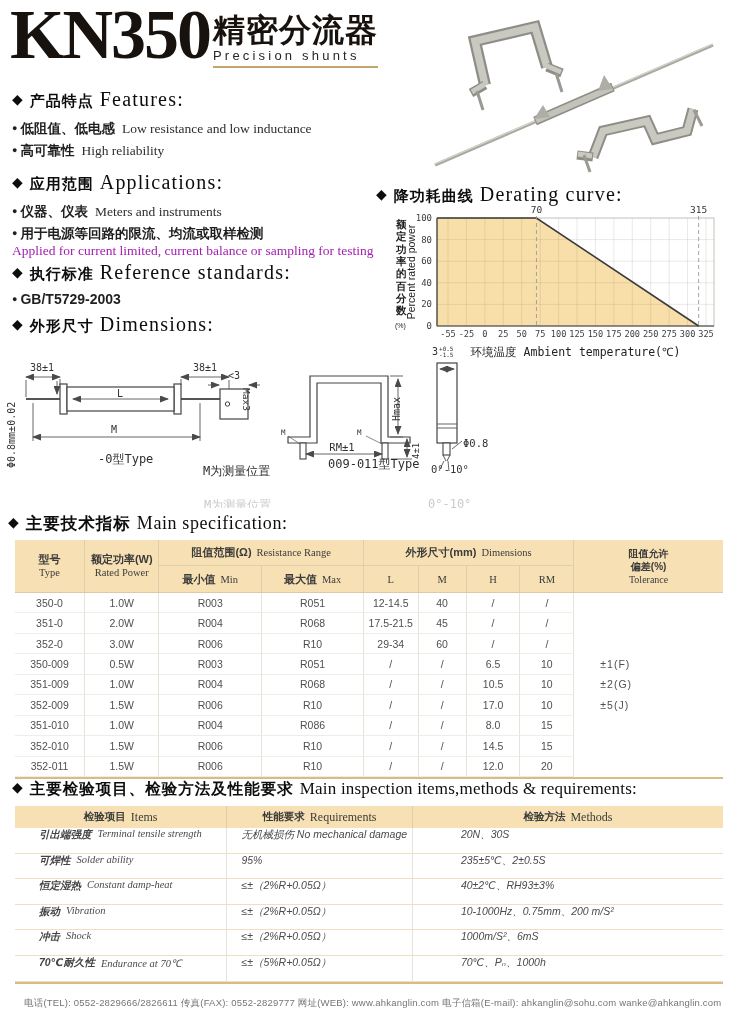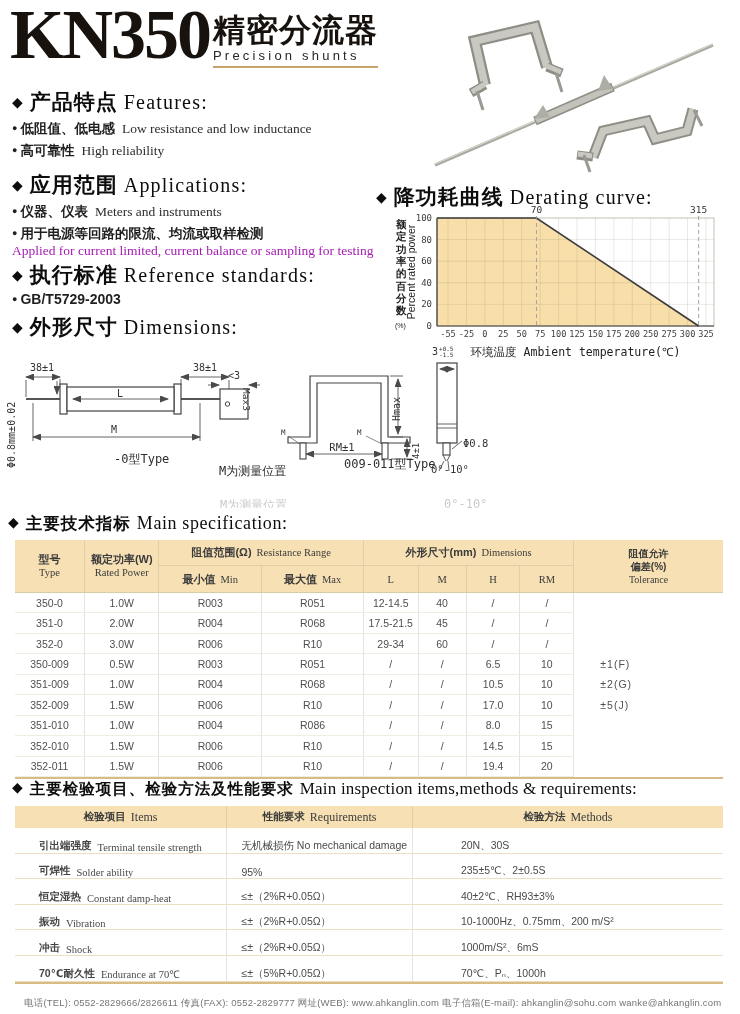--- a/index.html
+++ b/index.html
@@ -9,38 +9,38 @@
   .brand{position:absolute;left:10px;top:2px;display:flex;align-items:center;}
   .brand-model{font-family:"Liberation Serif",serif;font-weight:700;font-size:70px;line-height:66px;
                letter-spacing:-2px;color:#17120d;}
   .brand-right{display:flex;flex-direction:column;margin-left:3px;margin-top:9px;}
   .brand-cn{font-size:32px;font-weight:700;line-height:36px;color:#17120d;letter-spacing:1px;white-space:nowrap;}
   .brand-en{font-size:13px;letter-spacing:3.2px;color:#262626;margin-top:0;padding-bottom:3px;
             border-bottom:2px solid #c8a36b;white-space:nowrap;}
   
   .sec-h{position:absolute;white-space:nowrap;color:#0d0d0d;}
   .sec-h .dia{font-size:14px;vertical-align:2px;margin-right:7px;}
-  .sec-h .cn{font-size:21px;font-weight:700;letter-spacing:1px;}
+  .sec-h .cn{font-size:15px;font-weight:700;letter-spacing:1px;}
   .sec-h .en{font-family:"Liberation Serif",serif;font-size:20px;letter-spacing:1.2px;margin-left:6px;}
   .sec-h.small .cn{font-size:16.5px;}
   .sec-h.small .en{font-size:18px;letter-spacing:.6px;}
   .sec-h.tiny .cn{font-size:15.5px;}
   .sec-h.tiny .en{font-size:17px;letter-spacing:.2px;}
   
   .bul{position:absolute;white-space:nowrap;color:#1f1f1f;}
   .bul .dot{font-size:9px;vertical-align:2px;margin-right:3px;}
   .bul .cn{font-size:13.5px;font-weight:600;}
   .bul .en{font-family:"Liberation Serif",serif;font-size:13.5px;color:#2d2d2d;margin-left:7px;}
   .plain-en{position:absolute;font-family:"Liberation Serif",serif;font-size:13.5px;color:#a21caf;white-space:nowrap;}
   
   .dim{position:absolute;font-family:"DejaVu Sans Mono","Liberation Mono",monospace;font-size:10px;
        color:#333;white-space:nowrap;}
   .dim.center{text-align:center;}
   .cap{position:absolute;font-family:"DejaVu Sans Mono","Liberation Mono",monospace;font-size:12px;
-       color:#2e2e2e;white-space:nowrap;margin-left:16px;}
+       color:#2e2e2e;white-space:nowrap;}
   .rot-ccw{transform:rotate(-90deg);transform-origin:left top;}
   .rot-cw{transform:rotate(90deg);transform-origin:left top;}
   .tolstack{display:inline-flex;flex-direction:column;font-size:6px;line-height:6px;vertical-align:4px;margin-left:1px;}
   .ghost-row{position:absolute;left:0;top:497px;width:740px;height:11px;overflow:hidden;opacity:.45;}
   .ghost-row .cap{color:#8a8a8a;}
   
   .spec-table{position:absolute;left:15px;top:540px;width:708px;border-bottom:2px solid #d9bb84;
               --cols:9.9% 10.5% 14.5% 14.4% 7.7% 6.8% 7.6% 7.6% 21%;box-sizing:border-box;}
   .spec-header{background:#f7e1b4;display:grid;grid-template-columns:var(--cols);
                grid-template-rows:26px 26px;border-bottom:1px solid #d8cba8;}
@@ -66,22 +66,22 @@
   .spec-tol span{position:absolute;left:26px;font-size:10.5px;color:#4f4f4f;letter-spacing:1px;}
   
   .insp-table{position:absolute;left:15px;top:806px;width:708px;border-bottom:2px solid #d9bb84;box-sizing:border-box;}
   .insp-header{height:22px;background:#f7e1b4;display:grid;grid-template-columns:30% 26.2% 43.8%;}
   .ih{display:flex;align-items:center;justify-content:center;gap:5px;color:#3b3b3b;
       border-right:1px solid #ddcfa9;box-sizing:border-box;}
   .ih:last-child{border-right:none;}
   .ih .cnn{font-size:10.5px;font-weight:700;}
   .ih .enn{font-family:"Liberation Serif",serif;font-size:12px;}
   .insp-row{display:grid;grid-template-columns:30% 26.2% 43.8%;height:25.6px;}
-  .ic{display:flex;align-items:flex-end;font-size:10.5px;color:#4a4a4a;border-right:1px solid #e7e3d8;
-      border-bottom:1px solid #ecdfc2;box-sizing:border-box;white-space:nowrap;}
+  .ic{display:flex;align-items:flex-start;font-size:10.5px;color:#4a4a4a;border-right:1px solid #e7e3d8;
+      border-bottom:1px solid #ecdfc2;box-sizing:border-box;white-space:nowrap;font-style:italic;}
   .ic1{padding-left:24px;}
   .ic2{padding-left:14px;}
   .ic3{padding-left:48px;border-right:none;}
   .ic-cn{font-weight:600;color:#444;}
   .ic-en{font-family:"Liberation Serif",serif;margin-left:6px;color:#4a4a4a;}
   
   .footer{position:absolute;left:24px;top:997px;width:712px;font-size:9.5px;color:#757575;
           white-space:nowrap;letter-spacing:.2px;}
   svg{display:block;}
   .abs{position:absolute;}
@@ -448,21 +448,21 @@
             <div class="sc">15</div>
             <div class="sc-tolspace"></div>
           </div>
           <div class="spec-row">
             <div class="sc">352-011</div>
             <div class="sc">1.5W</div>
             <div class="sc">R006</div>
             <div class="sc">R10</div>
             <div class="sc">/</div>
             <div class="sc">/</div>
-            <div class="sc">19.4</div>
+            <div class="sc">12.0</div>
             <div class="sc">20</div>
             <div class="sc-tolspace"></div>
           </div>
         </div>
       <div class="spec-tol">
           <span style="top: 64.82px;">±1(F)</span>
           <span style="top: 85.26px;">±2(G)</span>
           <span style="top: 105.7px;">±5(J)</span>
         </div>
     </div>

